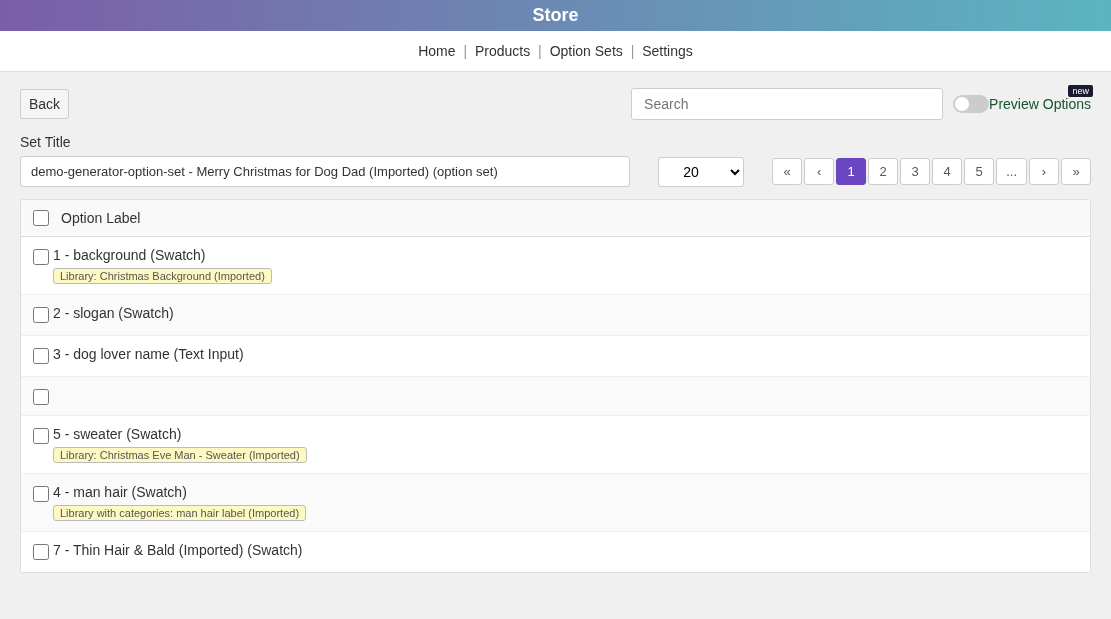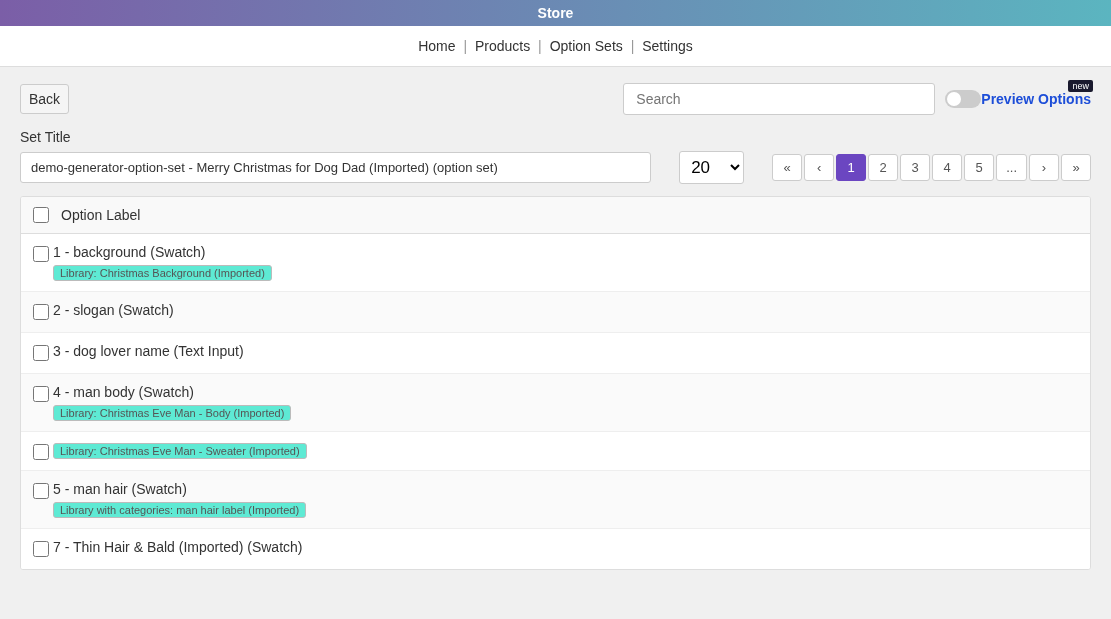--- a/index.html
+++ b/index.html
@@ -4,21 +4,21 @@
   <style>
     * { box-sizing: border-box; margin: 0; padding: 0; }
     body { font-family: Arial, sans-serif; font-size: 14px; background: #f0f0f0; color: #333; }
 
     #top-bar {
       background: linear-gradient(to right, #7b5ea7, #5bb5c0);
       text-align: center;
       padding: 5px 0;
       color: white;
       font-weight: bold;
-      font-size: 14px;
+      font-size: 18px;
     }
 
     #nav-bar {
       background: #fff;
       text-align: center;
       padding: 12px 0;
       border-bottom: 1px solid #ddd;
     }
 
     #nav-bar a {
@@ -101,22 +101,21 @@
       height: 14px;
       background: white;
       border-radius: 50%;
       position: absolute;
       top: 2px;
       left: 2px;
     }
 
     #preview-label {
       font-size: 14px;
-      color: #1d4ed8;
-      font-weight: bold;
+      color: #14532d;
     }
 
     #set-title-label {
       font-size: 14px;
       color: #333;
       margin-bottom: 6px;
       font-weight: normal;
     }
 
     #set-title-row {
@@ -130,23 +129,23 @@
       flex: 1;
       border: 1px solid #ccc;
       padding: 7px 10px;
       font-size: 13px;
       border-radius: 3px;
       color: #333;
     }
 
     #page-size-select {
       border: 1px solid #ccc;
-      padding: 5px 7px;
-      border-radius: 3px;
-      font-size: 17px;
+      padding: 5px 20px;
+      border-radius: 3px;
+      font-size: 14px;
       background: white;
       cursor: pointer;
     }
 
     #pagination {
       display: flex;
       align-items: center;
       gap: 2px;
     }
 
@@ -224,21 +223,21 @@
       margin-bottom: 4px;
     }
 
     .option-library-badge {
       display: inline-block;
       border: 1px solid #bbb;
       border-radius: 3px;
       padding: 1px 6px;
       font-size: 11px;
       color: #555;
-      background: #5eead4;
+      background: #fef9c3;
     }
 
     #outer-wrapper {
       position: relative;
     }
   </style>
 </head>
 <body>
 
 <div id="top-bar">
@@ -317,29 +316,28 @@
             </div>
           </div>
           <div class="option-row">
             <input type="checkbox" class="row-checkbox" style="">
             <div class="option-content">
               <div class="option-title">3 - dog lover name (Text Input)</div>
             </div>
           </div>
           <div class="option-row">
             <input type="checkbox" class="row-checkbox" style="">
-            <div class="option-content"><div class="option-title">4 - man body (Swatch)</div><span class="option-library-badge">Library: Christmas Eve Man - Body (Imported)</span></div>
-          </div>
-          <div class="option-row">
-            <input type="checkbox" class="row-checkbox" style="">
-            <div class="option-content"><span class="option-library-badge">Library: Christmas Eve Man - Sweater (Imported)</span></div>
-          </div>
-          <div class="option-row">
-            <input type="checkbox" class="row-checkbox" style="">
-            <div class="option-content"><div class="option-title">5 - man hair (Swatch)</div><span class="option-library-badge">Library with categories: man hair label (Imported)</span></div>
+          </div>
+          <div class="option-row">
+            <input type="checkbox" class="row-checkbox" style="">
+            <div class="option-content"><div class="option-title">5 - sweater (Swatch)</div><span class="option-library-badge">Library: Christmas Eve Man - Sweater (Imported)</span></div>
+          </div>
+          <div class="option-row">
+            <input type="checkbox" class="row-checkbox" style="">
+            <div class="option-content"><div class="option-title">4 - man hair (Swatch)</div><span class="option-library-badge">Library with categories: man hair label (Imported)</span></div>
           </div>
           <div class="option-row">
             <input type="checkbox" class="row-checkbox" style="">
             <div class="option-content"><div class="option-title">7 - Thin Hair &amp; Bald (Imported) (Swatch)</div></div>
           </div>
         </div>
     </div>
   </div>
 
 </div>

